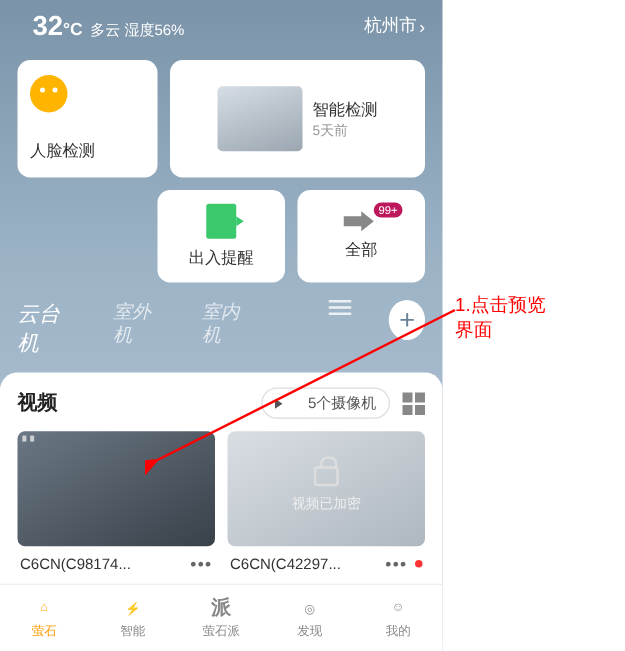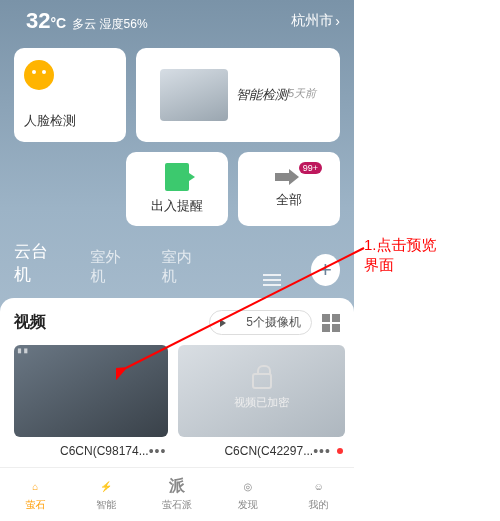--- a/index.html
+++ b/index.html
@@ -8,35 +8,35 @@
   .status-bar { display:flex; align-items:center; justify-content:space-between; padding:8px 14px 4px; color:#fff; }
   .weather { display:flex; align-items:baseline; gap:6px; }
   .temp { font-size:22px; font-weight:700;margin-left:12px; }
   .temp small{ font-size:14px; }
   .wdesc { font-size:12px; }
   .city { display:flex; align-items:center; font-size:14px; gap:2px;}
   .cards { display:flex; gap:10px; padding:10px 14px 0; }
   .card { background:#fff; border-radius:10px; padding:12px 10px; flex:1; display:flex; flex-direction:column; justify-content:center; min-height:88px; }
   .card-wide { flex:2; flex-direction:row; align-items:center; gap:8px; padding:10px;}
   .card-wide .thumb{ width:68px;height:52px;background:linear-gradient(160deg,#d6dde4,#9aa6b0);border-radius:4px;}
-  .card-wide .txt{display:flex;flex-direction:row;font-style:italic;}
+  .card-wide .txt{display:flex;flex-direction:column;}
   .card-title{font-size:13px;color:#333;}
   .card-sub{font-size:11px;color:#999;}
   .face-icon{width:30px;height:30px;background:#ffb400;border-radius:50%;margin-bottom:22px;position:relative;}
   .face-icon::before,.face-icon::after{content:"";position:absolute;width:4px;height:4px;background:#fff;border-radius:50%;top:10px;}
   .face-icon::before{left:8px}.face-icon::after{right:8px}
   .cards2 { display:flex; gap:10px; padding:10px 14px 0; }
   .card-s { background:#fff; border-radius:10px; flex:1; min-height:74px; display:flex; flex-direction:column; align-items:center; justify-content:center; gap:6px; position:relative;}
   .door-icon{width:24px;height:28px;background:#3cc96e;border-radius:2px;position:relative;}
   .door-icon::after{content:"";position:absolute;right:-6px;top:10px;border-left:6px solid #3cc96e;border-top:4px solid transparent;border-bottom:4px solid transparent;}
   .arrow-icon{position:relative;width:28px;height:16px;}
   .arrow-icon::before{content:"";position:absolute;left:0;top:4px;width:16px;height:8px;background:#888;}
   .arrow-icon::after{content:"";position:absolute;left:14px;top:0;border-left:10px solid #888;border-top:8px solid transparent;border-bottom:8px solid transparent;}
   .badge{position:absolute;top:10px;right:18px;background:#be185d;color:#fff;font-size:9px;padding:1px 4px;border-radius:7px;}
-  .ptz-bar{display:flex;align-items:flex-end;gap:30px;padding:14px 14px 8px;color:#fff;}
+  .ptz-bar{display:flex;align-items:flex-start;gap:30px;padding:14px 14px 8px;color:#fff;font-style:italic;}
   .ptz-tab{font-size:15px;opacity:.7;}
   .ptz-tab.active{font-size:17px;opacity:1;font-weight:500;}
   .spacer{flex:1}
   .menu-icon{display:flex;flex-direction:column;gap:3px;opacity:.8}
   .menu-icon span{width:18px;height:2px;background:#fff;}
   .add-btn{width:32px;height:32px;border-radius:50%;background:#fff;color:#6b8399;display:flex;align-items:center;justify-content:center;font-size:22px;font-weight:300;}
   .video-panel{background:#fff;border-radius:14px 14px 0 0;padding:12px 14px 0;margin-top:4px;height:260px;}
   .vp-head{display:flex;align-items:center;justify-content:space-between;margin-bottom:10px;}
   .vp-title{font-size:16px;font-weight:600;color:#222;}
   .vp-right{display:flex;align-items:center;gap:10px;}
@@ -45,21 +45,21 @@
   .grid-icon{display:grid;grid-template-columns:8px 8px;grid-template-rows:8px 8px;gap:2px;}
   .grid-icon span{background:#888;}
   .cam-grid{display:grid;grid-template-columns:1fr 1fr;gap:10px;}
   .cam{display:flex;flex-direction:column;}
   .cam-img{height:92px;border-radius:6px;background:linear-gradient(150deg,#6a7784,#394149);position:relative;display:flex;align-items:center;justify-content:center;color:#fff;}
   .cam-img.light{background:linear-gradient(150deg,#d9dee3,#aeb7bf);}
   .cam-img.partial{background:linear-gradient(150deg,#c9d0d7,#97a2ab);}
   .lock{width:20px;height:16px;border:2px solid #ddd;border-radius:3px;position:relative;}
   .lock::before{content:"";position:absolute;width:10px;height:8px;border:2px solid #ddd;border-bottom:none;border-radius:6px 6px 0 0;top:-10px;left:3px;}
   .enc-text{font-size:11px;margin-top:6px;color:#eee;}
-  .cam-foot{display:flex;align-items:center;justify-content:space-between;padding:6px 2px 0;margin-left:44px;}
+  .cam-foot{display:flex;align-items:center;justify-content:space-between;padding:6px 2px 0;}
   .cam-name{font-size:12px;color:#333;}
   .dots{font-size:14px;color:#666;letter-spacing:1px;}
   .red-dot{width:6px;height:6px;background:#f33;border-radius:50%;margin-left:2px;}
   .logo-small{position:absolute;top:4px;left:4px;font-size:8px;color:#fffa;}
   .bottom-nav{position:absolute;bottom:0;left:0;width:354px;height:54px;background:#fff;border-top:1px solid #eee;display:flex;}
   .nav-item{flex:1;display:flex;flex-direction:column;align-items:center;justify-content:center;gap:2px;font-size:10px;color:#888;}
   .nav-item.active{color:#ff9c00;}
   .nav-ic{width:20px;height:18px;display:flex;align-items:center;justify-content:center;}
   .annotation{position:absolute;left:364px;top:235px;color:#f00;font-size:15px;line-height:1.35;}
   svg.arrow-ann{position:absolute;left:116px;top:210px;pointer-events:none;}

